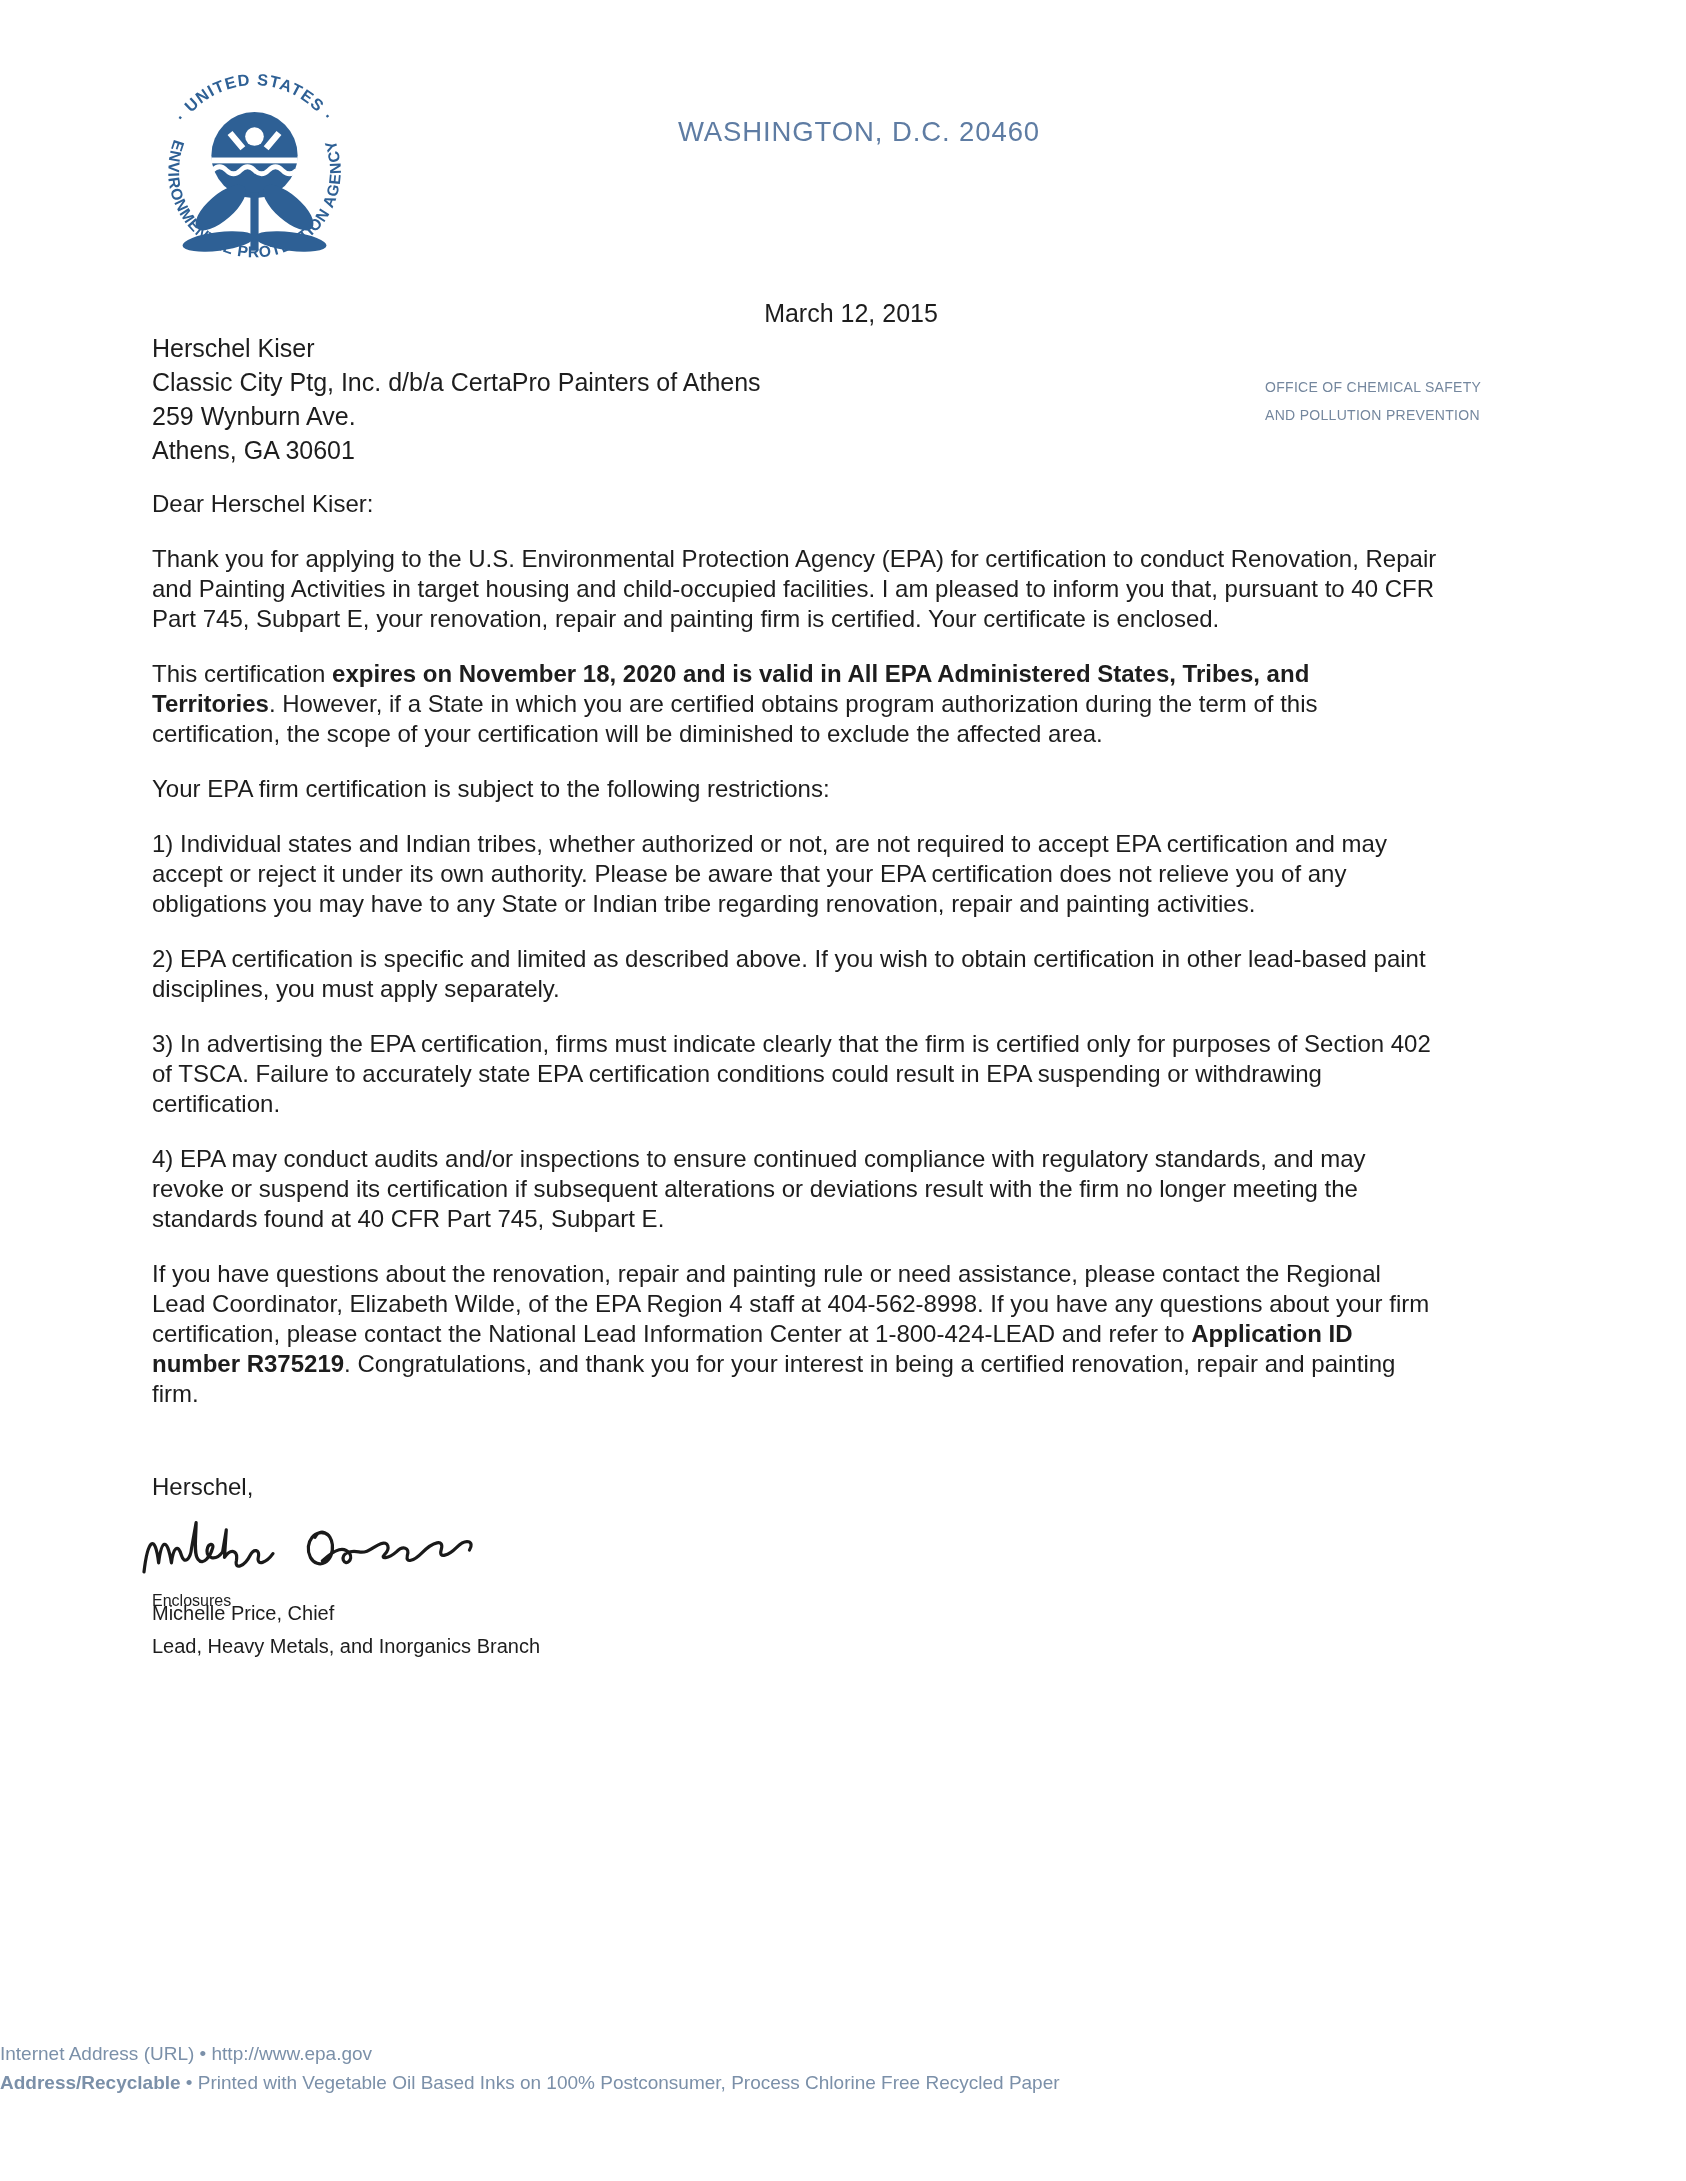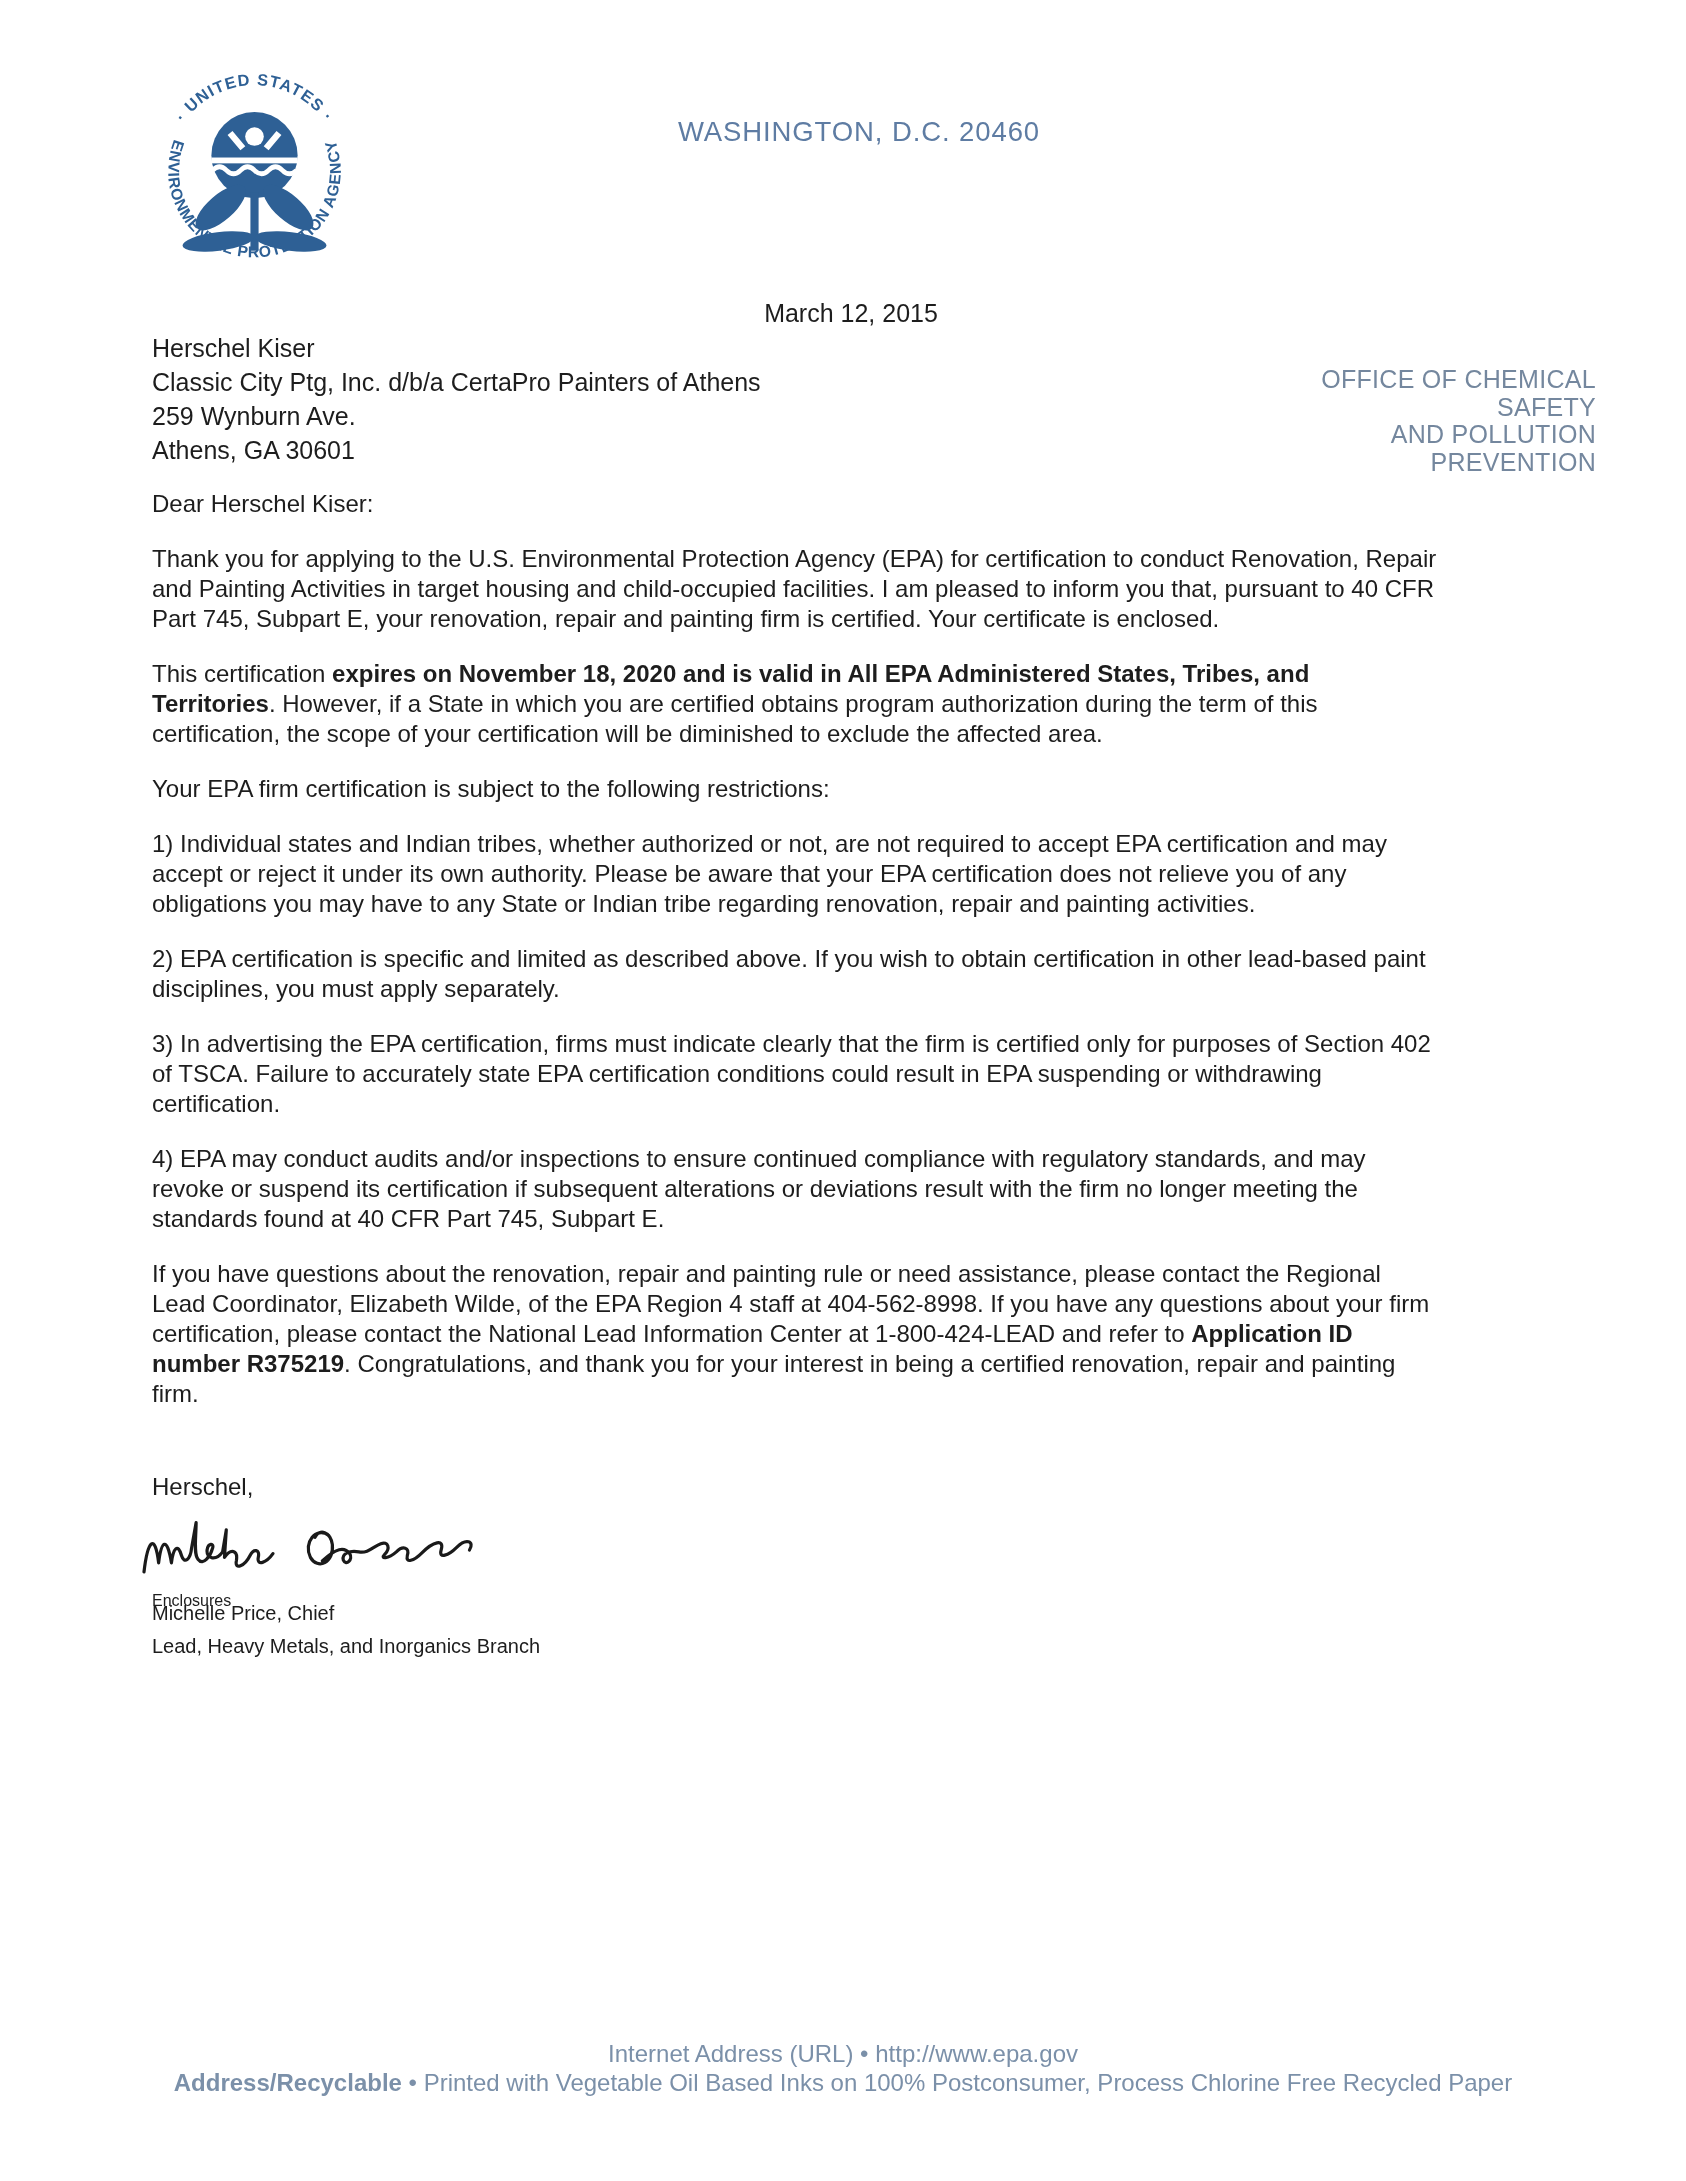--- a/index.html
+++ b/index.html
@@ -21,34 +21,34 @@
   }
   
   .seal{position:absolute;left:138px;top:55px;width:233px;height:233px;}
   .seal text{fill:var(--logo-blue);font-family:"Liberation Sans",sans-serif;font-weight:bold;}
   .seal .emblem{fill:var(--logo-blue);}
   .seal .white{fill:#ffffff;}
   .seal .wstroke{stroke:#ffffff;fill:none;}
   .header-text{position:absolute;left:377px;top:103px;width:964px;text-align:center;}
   .agency-name{font-size:31px;font-weight:bold;color:var(--header-blue);letter-spacing:0.5px;}
   .agency-address{font-size:27.5px;color:var(--subheader-blue);margin-top:13px;letter-spacing:0.9px;}
-  .office-block{position:absolute;left:1265px;top:366px;width:331px;font-size:25px;line-height:27.5px;color:var(--office-gray);letter-spacing:0.3px;text-align:right;}
+  .office-block{position:absolute;left:1265px;top:374px;width:331px;font-size:14px;line-height:27.5px;color:var(--office-gray);letter-spacing:0.3px;}
   .date-line{position:absolute;left:0;top:299px;width:1686px;text-align:center;font-size:25px;margin-left:8px;}
   .recipient{position:absolute;left:152px;top:331px;font-size:25px;line-height:34px;}
   
   .letter-body{position:absolute;left:152px;top:489px;width:1286px;font-size:24px;line-height:30px;}
   .letter-body p{margin:0 0 25px 0;}
   b{font-weight:bold;}
   .sincerely{position:absolute;left:152px;top:1473px;font-size:24px;}
   .signature{position:absolute;left:134px;top:1497px;width:404px;height:96px;}
   .signature path{stroke:#1a1a1a;stroke-width:3.5;fill:none;stroke-linecap:round;stroke-linejoin:round;}
   .signer-block{position:absolute;left:152px;top:1581px;font-size:20px;line-height:33px;margin-top:16px;}
   .enclosures{position:absolute;left:152px;top:1592px;font-size:16px;}
   
-  .footer{position:absolute;left:0;top:2040px;width:1686px;text-align:center;font-size:24px;line-height:28.5px;color:var(--footer-gray);}
+  .footer{position:absolute;left:0;top:2040px;width:1686px;text-align:left;font-size:19px;line-height:28.5px;color:var(--footer-gray);}
   .footer .bold{font-weight:bold;}
 </style>
 </head>
 <body>
 
 <div class="page">
 
   <svg class="seal" viewBox="0 0 200 200" aria-hidden="true">
     <defs>
       <path id="arcTop" d="M 26,100 A 74,74 0 0 1 174,100"></path>

